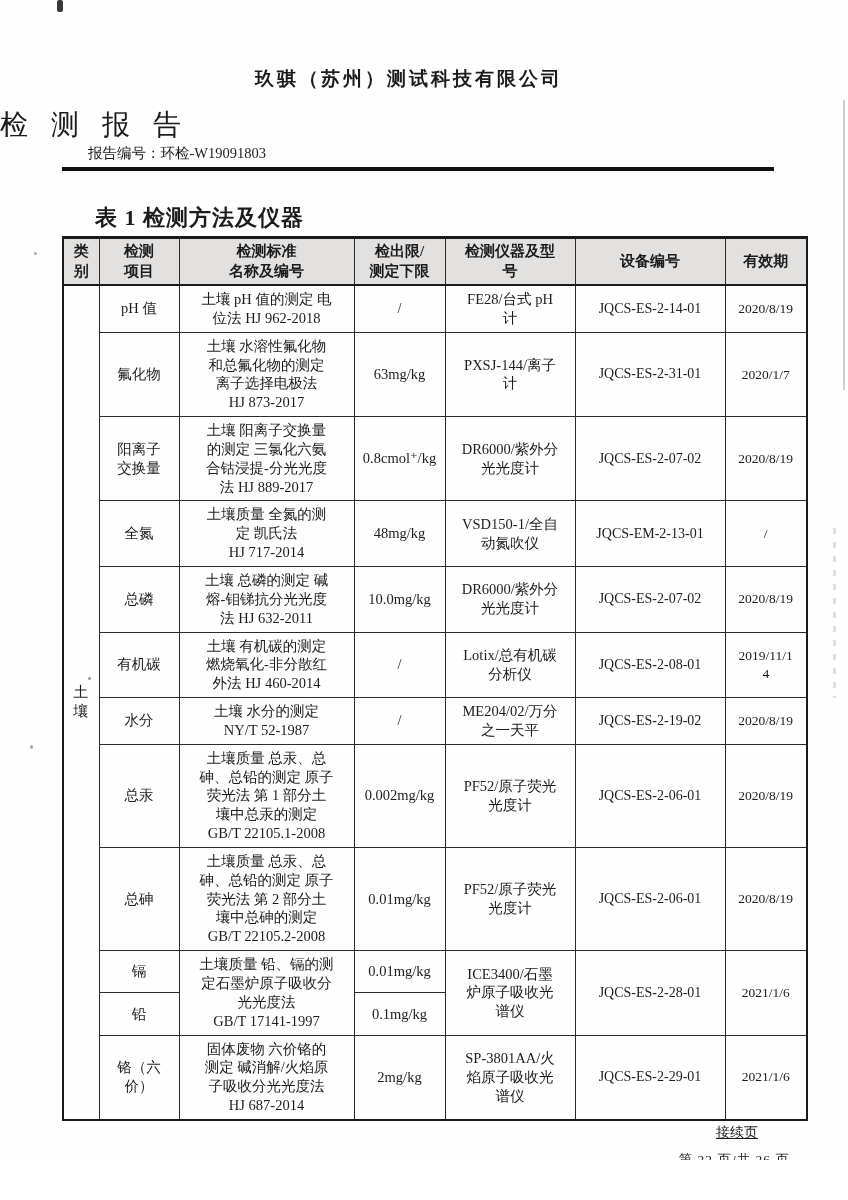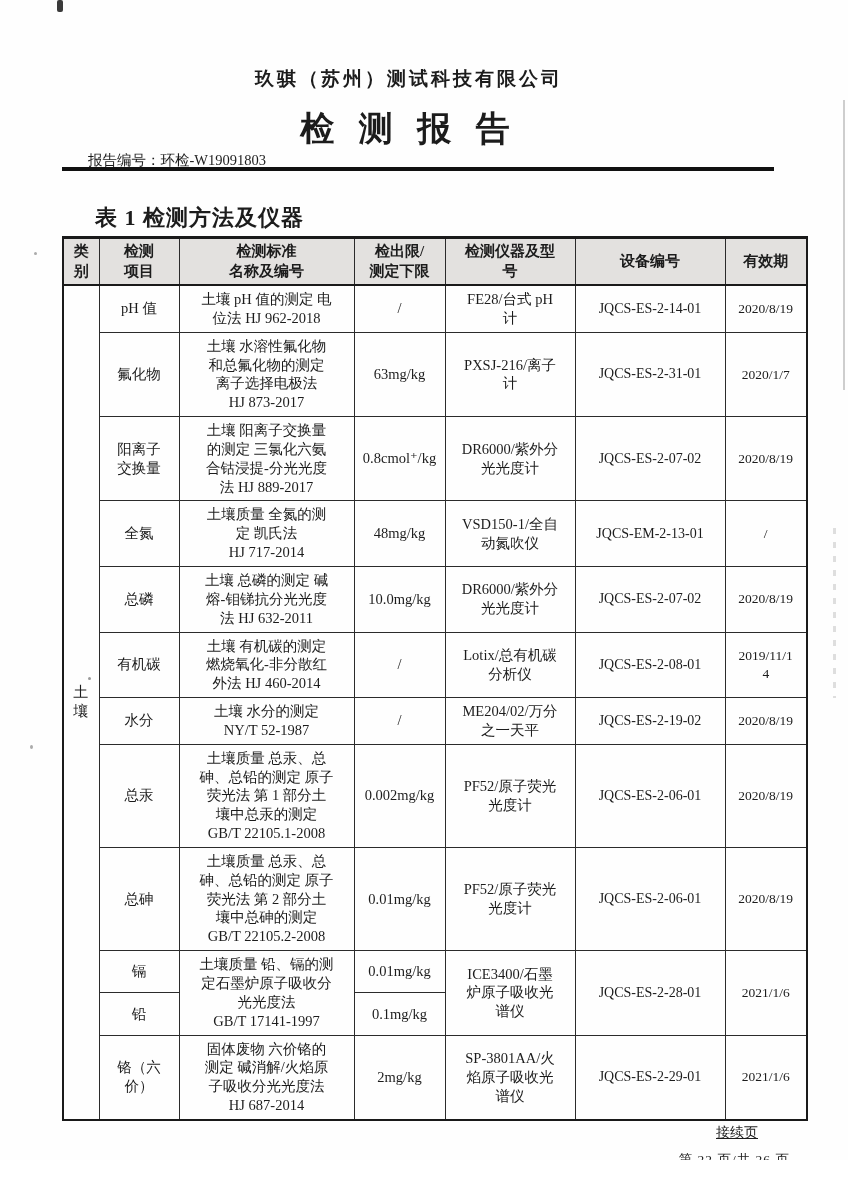--- a/index.html
+++ b/index.html
@@ -21,28 +21,27 @@
     position: absolute;
     top: 66px; left: 0; right: 30px;
     text-align: center;
     font-size: 19px;
     font-weight: bold;
     letter-spacing: 3px;
   }
   .report-title {
     position: absolute;
     top: 106px; left: 0; right: 30px;
-    text-align: center;
-    font-size: 34px;
-    font-weight: bold;
+    font-size: 28px;
+    font-weight: normal;
     letter-spacing: 8px;
   }
   .report-no {
     position: absolute;
-    top: 151px; left: 88px;
+    top: 144px; left: 88px;
     font-size: 14.5px;
   }
   .header-rule {
     position: absolute;
     top: 167px; left: 62px;
     width: 712px; height: 3px;
     border-top: 1.5px solid #111;
     border-bottom: 3.5px solid #111;
   }
   .table-title {
@@ -159,21 +158,21 @@
             <td class="c-device">JQCS-ES-2-14-01</td>
             <td class="c-validity">2020/8/19</td>
           </tr>
           <tr>
             <td class="c-item">氟化物</td>
             <td class="c-standard">土壤 水溶性氟化物
 和总氟化物的测定
 离子选择电极法
 HJ 873-2017</td>
             <td class="c-limit">63mg/kg</td>
-            <td class="c-instrument">PXSJ-216/离子
+            <td class="c-instrument">PXSJ-144/离子
 计</td>
             <td class="c-device">JQCS-ES-2-31-01</td>
             <td class="c-validity">2020/1/7</td>
           </tr>
           <tr>
             <td class="c-item">阳离子
 交换量</td>
             <td class="c-standard">土壤 阳离子交换量
 的测定  三氯化六氨
 合钴浸提-分光光度

